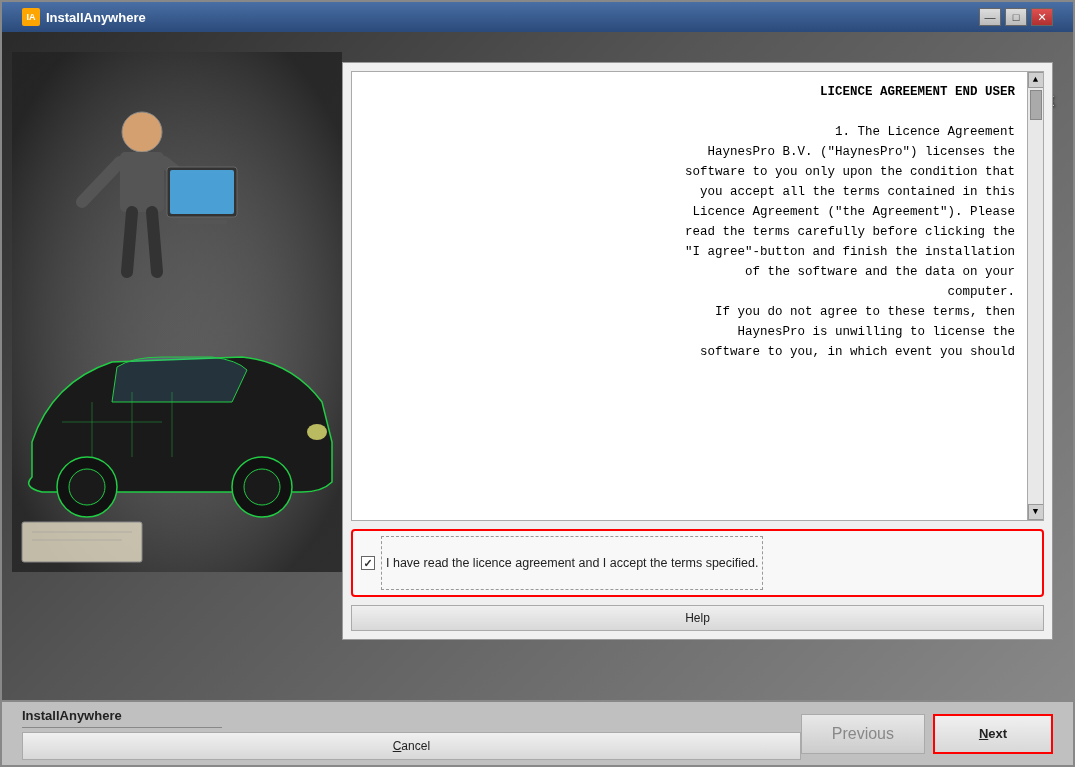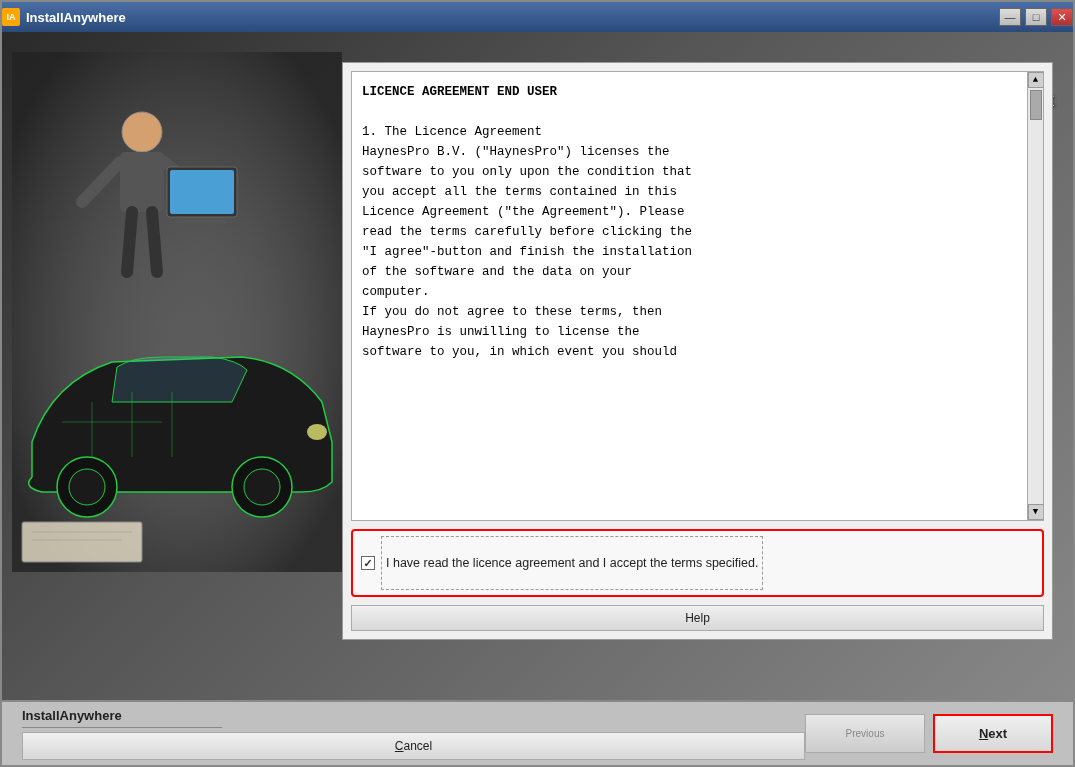--- a/index.html
+++ b/index.html
@@ -20,21 +20,21 @@
       flex-direction: column;
       border: 2px solid #888;
       background: #c0c0c0;
     }
 
     .title-bar {
       background: linear-gradient(to bottom, #4a6fa5, #2a4a7a);
       height: 30px;
       display: flex;
       align-items: center;
-      padding: 0 0;
+      padding: 0 20px;
       justify-content: space-between;
       flex-shrink: 0;
     }
 
     .title-bar-left {
       display: flex;
       align-items: center;
       gap: 6px;
       color: white;
       font-size: 13px;
@@ -169,20 +169,21 @@
     .scrollbar-thumb {
       width: 12px;
       height: 30px;
       background: #aaa;
       border: 1px solid #888;
       margin: 2px auto;
     }
 
     .license-content {
       padding-right: 18px;
+      text-align: right;
     }
 
     
     .checkbox-row {
       margin: 4px 8px;
       padding: 5px 8px;
       border: 2px solid red;
       border-radius: 4px;
       display: flex;
       align-items: center;
@@ -275,21 +276,21 @@
       display: flex;
       gap: 8px;
       margin-left: auto;
     }
 
     .prev-button {
       padding: 10px 30px;
       background: linear-gradient(to bottom, #e8e8e8, #cccccc);
       border: 1px solid #aaa;
       cursor: pointer;
-      font-size: 10px;
+      font-size: 16px;
       color: #888;
       min-width: 120px;
     }
 
     .next-button {
       padding: 10px 38px;
       background: linear-gradient(to bottom, #f0f0f0, #d8d8d8);
       border: 2px solid red;
       cursor: pointer;
       font-size: 13px;

